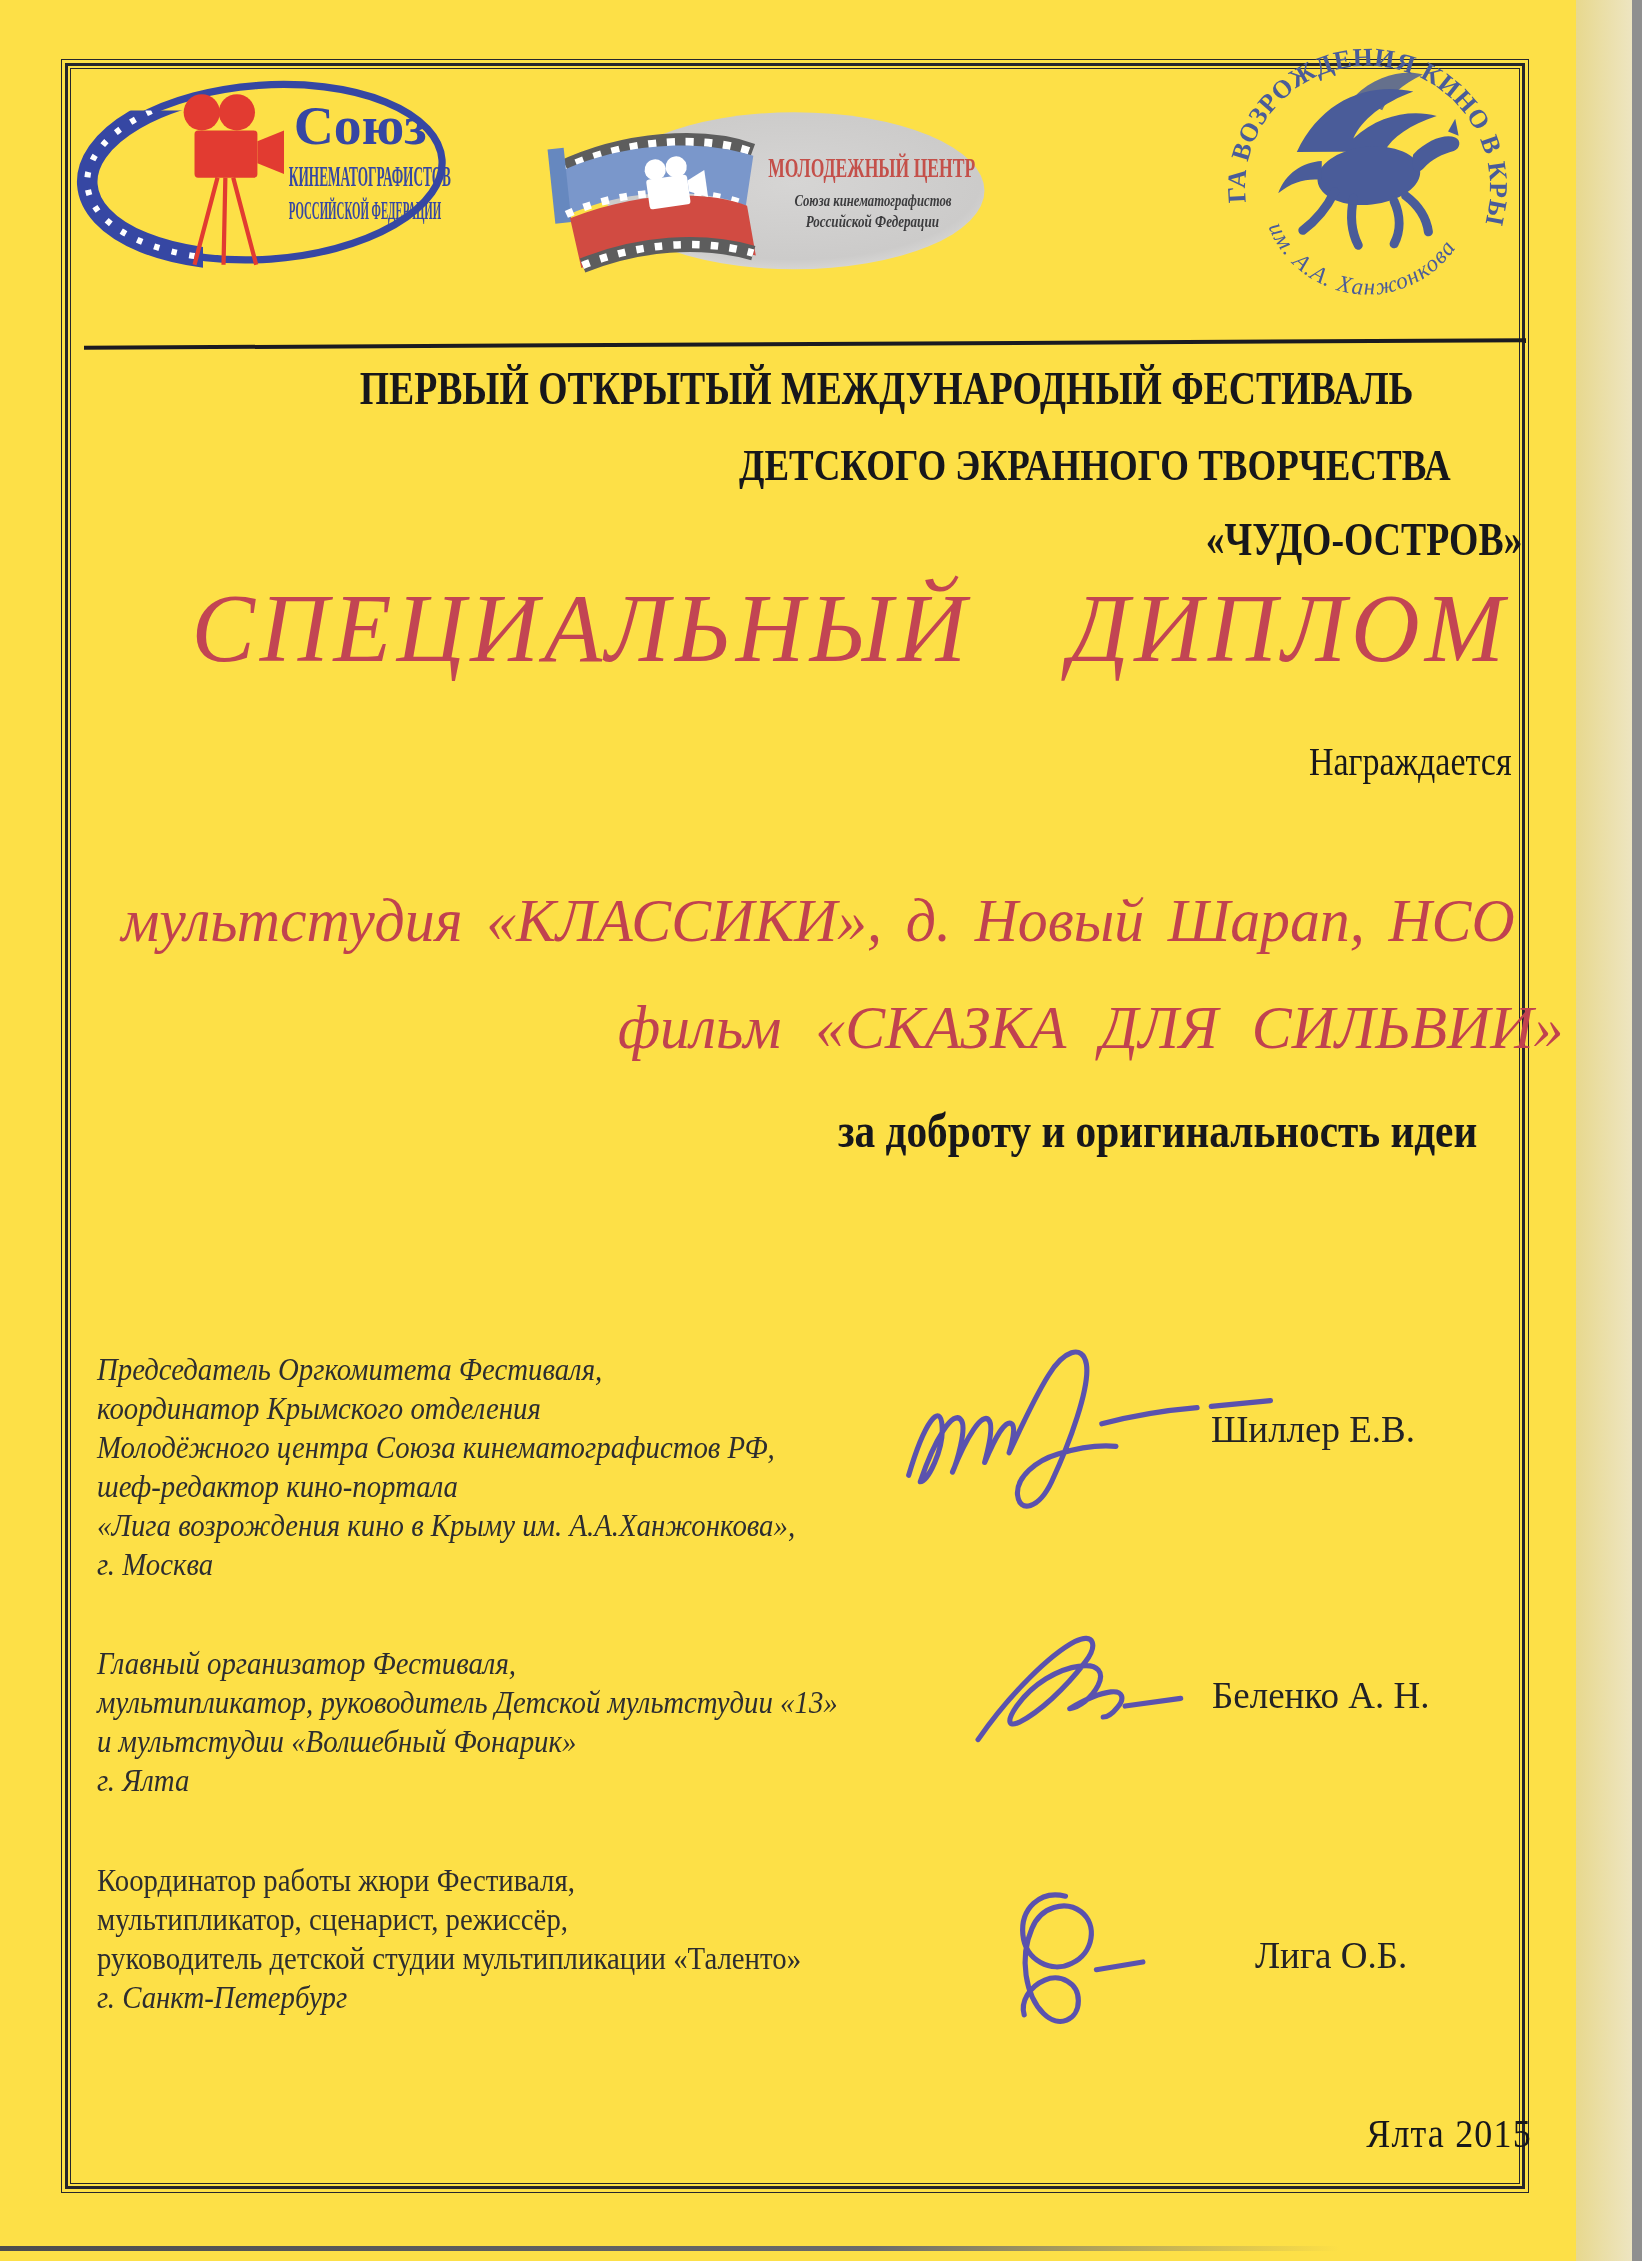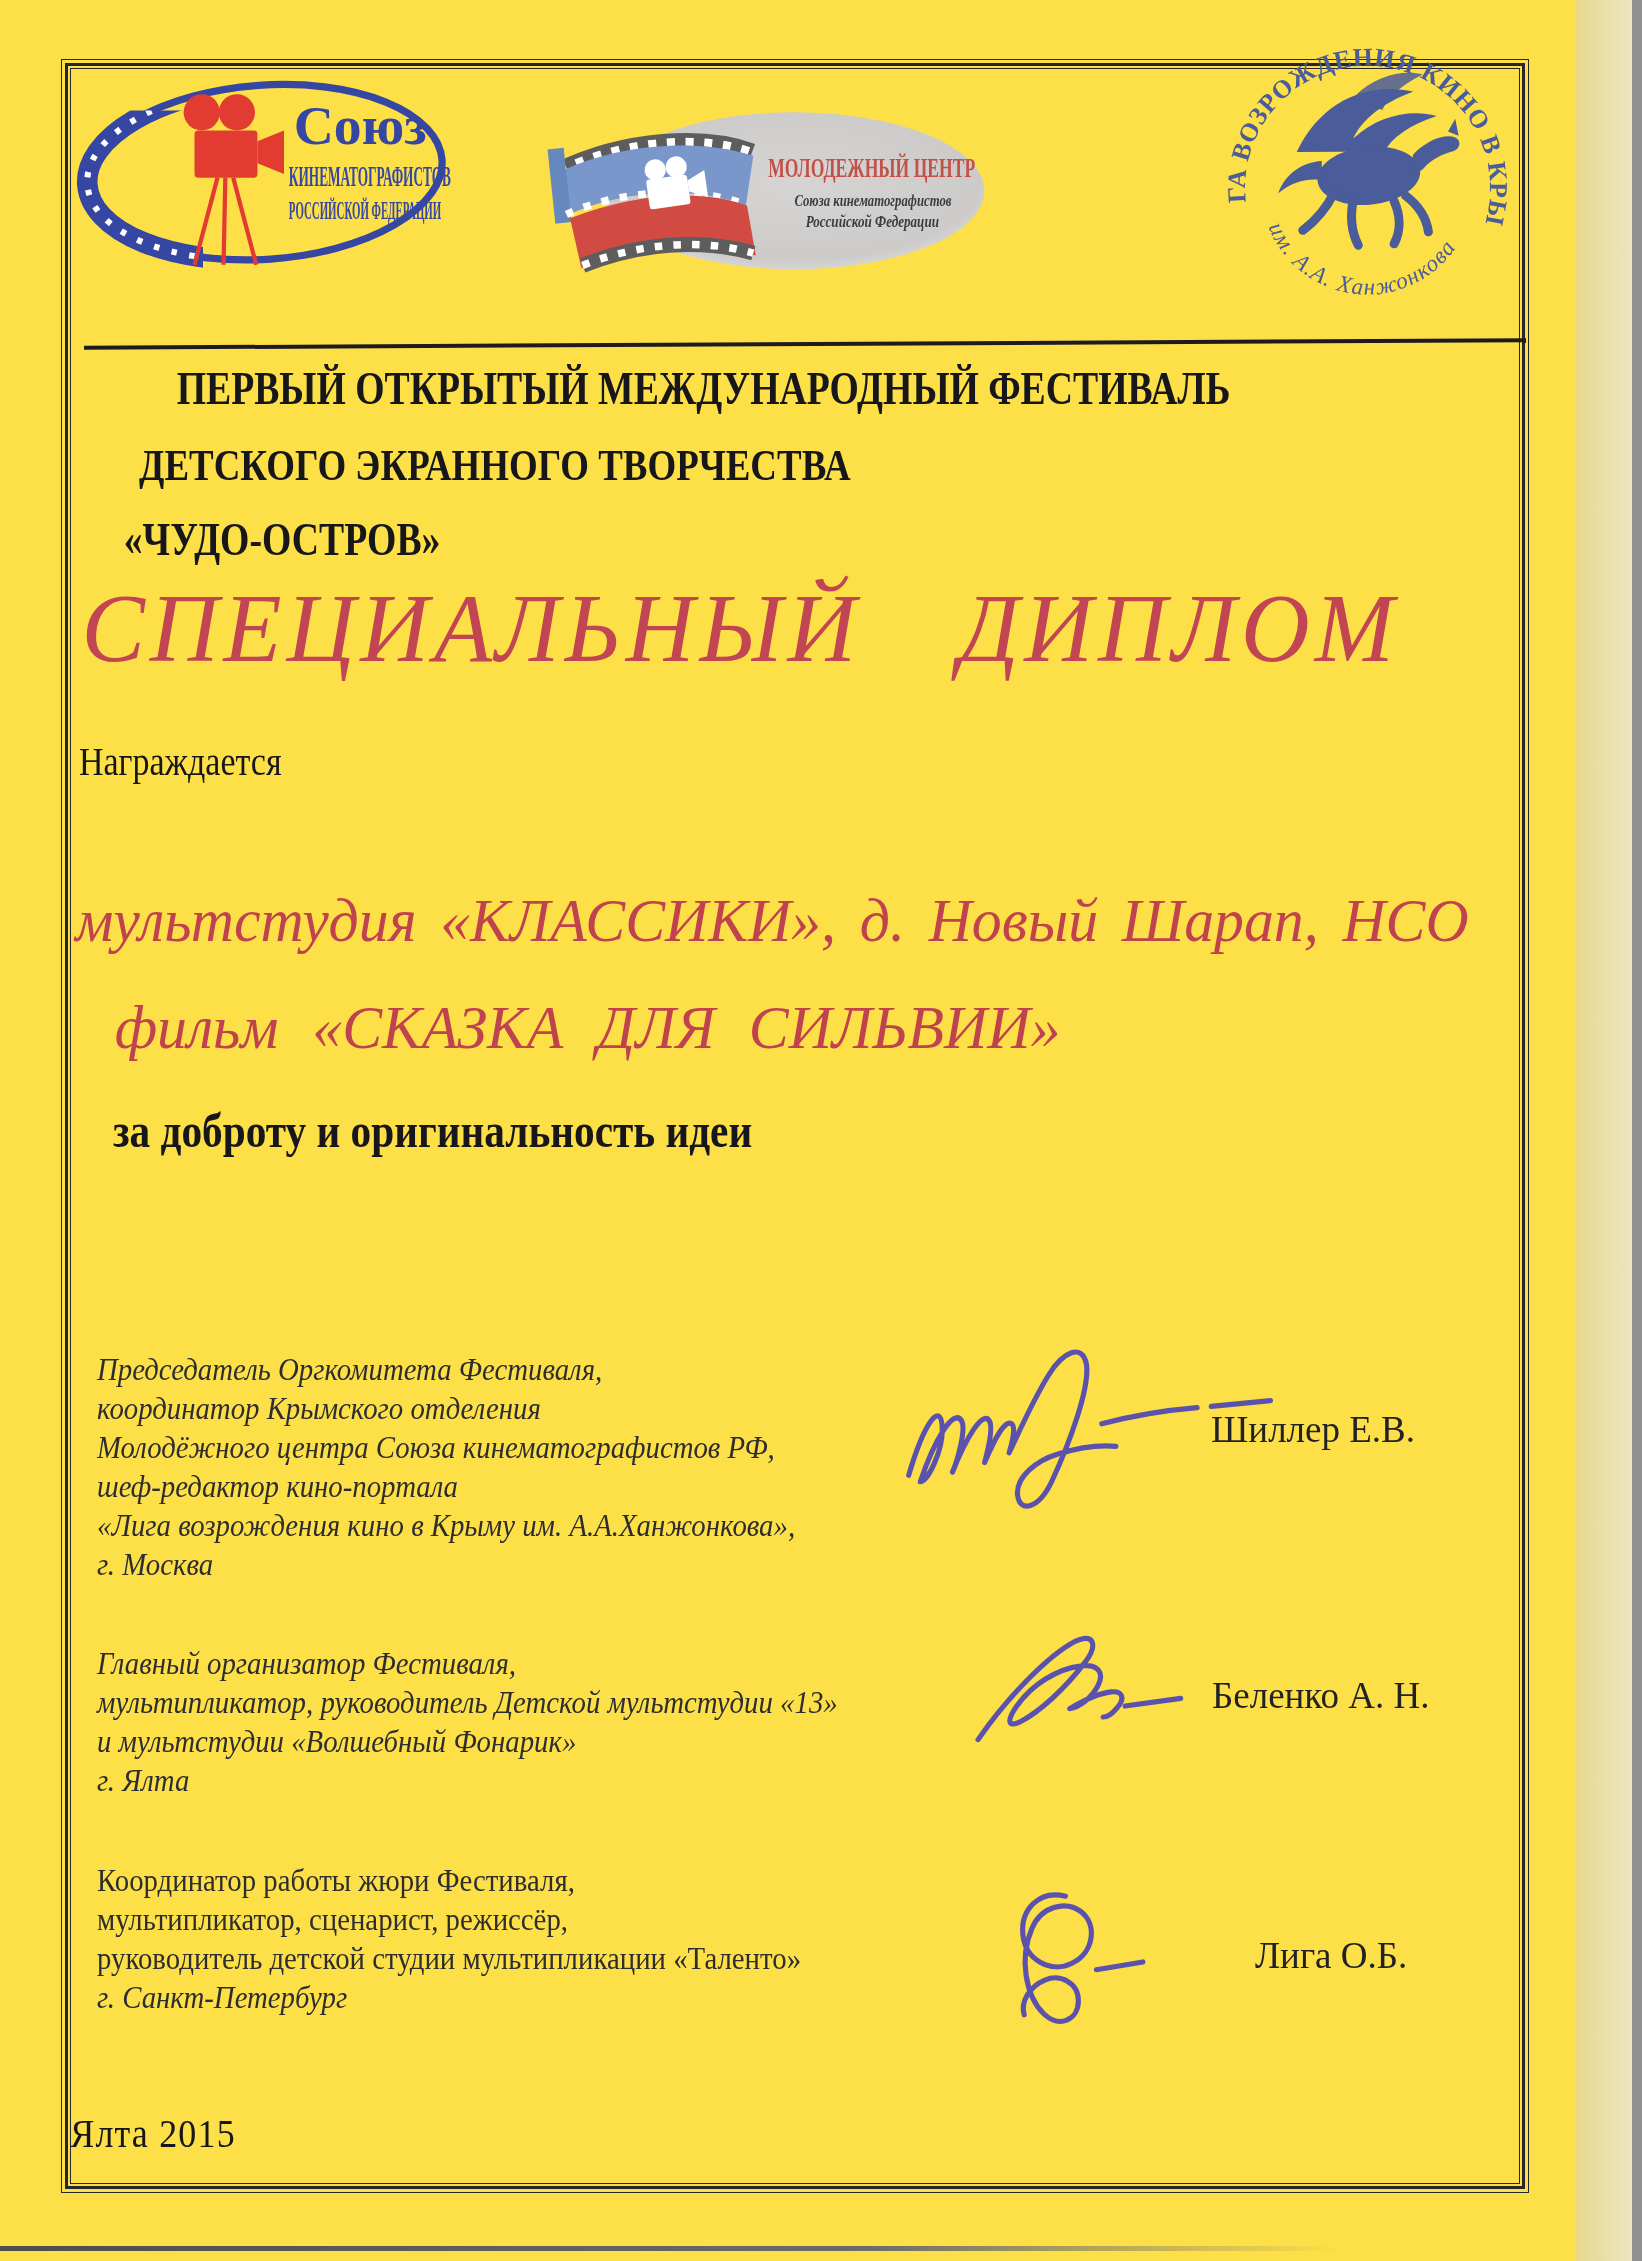--- a/index.html
+++ b/index.html
@@ -9,41 +9,41 @@
   
   .frame{position:absolute;left:61px;top:59px;width:1468px;height:2134px;
          border:1.9px solid #26262c;box-sizing:border-box;}
   .frame::before{content:"";position:absolute;inset:2.6px;border:3.2px solid #26262c;}
   .frame::after{content:"";position:absolute;inset:8.4px;border:1.3px solid #26262c;}
 
   .rule{position:absolute;left:84px;top:342px;width:1442px;height:3.9px;
         background:#1b1b21;transform:rotate(-0.3deg);}
 
   
-  .t-center{position:absolute;left:61px;width:1468px;text-align:left;line-height:1;color:#17171b;}
+  .t-center{position:absolute;left:61px;width:1468px;text-align:right;line-height:1;color:#17171b;}
   .cond{display:inline-block;white-space:nowrap;transform:scaleX(0.82);transform-origin:center;}
   .header1{top:366px;font-size:46px;font-weight:bold;}
   .header2{top:443px;font-size:45px;font-weight:bold;}
   .header3{top:517px;font-size:46px;font-weight:bold;padding-left:28px;}
 
   .diploma-title{top:579px;font-size:98px;font-style:italic;color:#c24553;}
   .diploma-title .cond{transform:scaleX(0.97);letter-spacing:5.2px;word-spacing:71px;}
 
   .awarded{top:742px;font-size:40px;}
   .awarded .cond{transform:scaleX(0.85);}
 
   .recipient1{top:890px;font-size:61px;font-style:italic;color:#c0424f;}
   .recipient1 .cond{transform:scaleX(0.98);word-spacing:9px;}
   .recipient2{top:997px;font-size:61px;font-style:italic;color:#c0424f;padding-left:44px;}
   .recipient2 .cond{transform:scaleX(0.98);word-spacing:19.3px;}
 
   .reason{top:1107px;font-size:48px;font-weight:bold;}
   .reason .cond{transform:scaleX(0.86);}
 
-  .footer-line{top:2114px;font-size:40px;}
+  .footer-line{top:2114px;font-size:40px;margin-left:12px;}
   .footer-line .cond{transform:scaleX(0.9);letter-spacing:1.3px;}
 
   
   .role-block{position:absolute;left:97px;font-size:32px;line-height:39px;
               color:#2d2d2f;transform:scaleX(0.9);transform-origin:left top;}
   .role-block div{white-space:nowrap;}
   .block1{top:1350px;font-style:italic;}
   .block2{top:1644px;font-style:italic;}
   .block3{top:1861px;font-style:normal;}
   .block3 .it{font-style:italic;}

